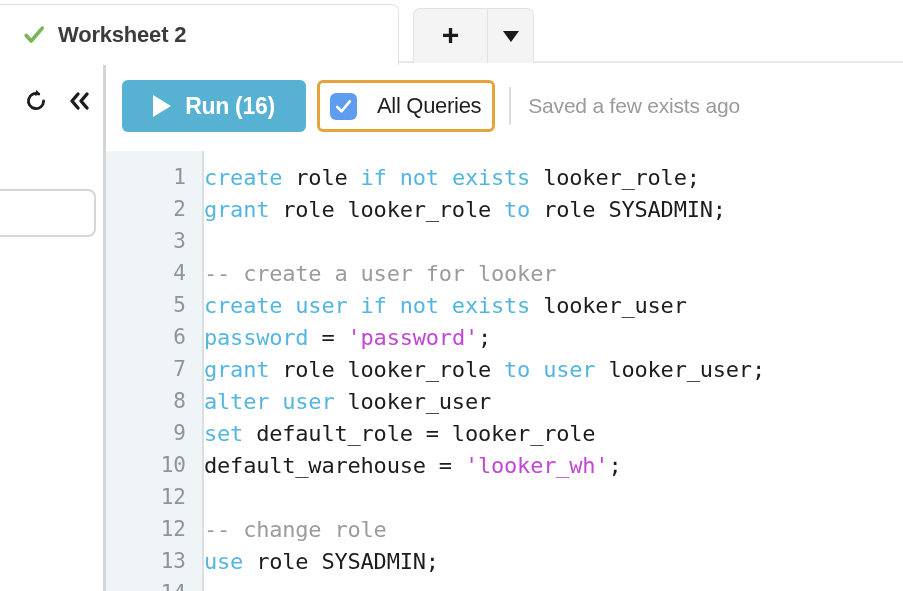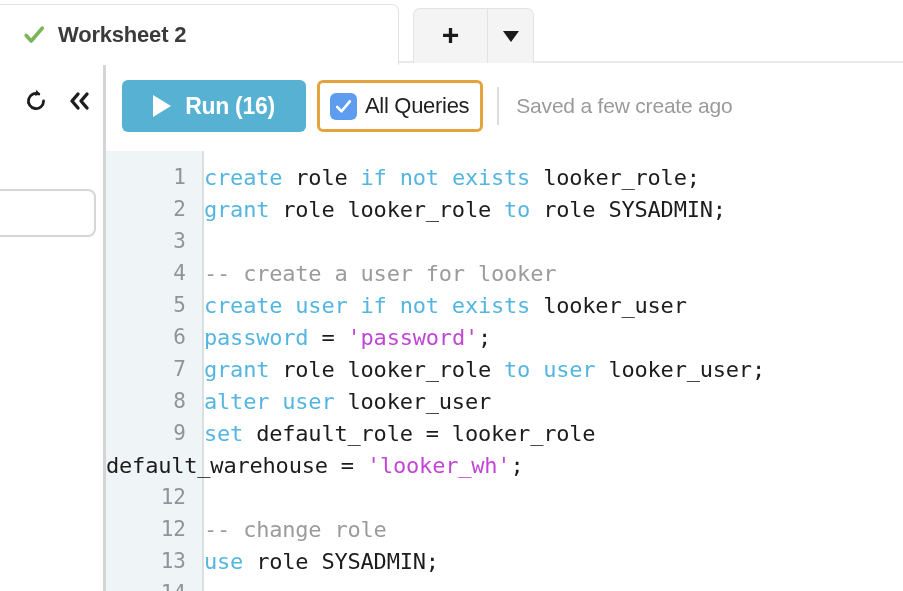--- a/index.html
+++ b/index.html
@@ -195,21 +195,21 @@
   }
 
   .allq-wrap {
     margin-left: 11px;
     height: 52px;
     border: 3px solid #e5a33b;
     border-radius: 6px;
     display: flex;
     align-items: center;
     padding: 0 11px 0 10px;
-    gap: 8px;
+    gap: 20px;
     background: #ffffff;
     cursor: pointer;
   }
 
   .checkbox {
     width: 27px; height: 27px;
     background: #5e9cf0;
     border-radius: 6px;
     display: flex;
     align-items: center;
@@ -353,21 +353,21 @@
       <span class="checkbox">
         <svg width="19" height="19" viewBox="0 0 24 24">
           <path d="M4 12.5 L9.5 18 L20 5.5" fill="none" stroke="#ffffff" stroke-width="3.4" stroke-linecap="round" stroke-linejoin="round"></path>
         </svg>
       </span>
       <span class="allq-label">All Queries</span>
     </div>
 
     <span class="tb-divider"></span>
 
-    <span class="saved-text">Saved a few create ago</span>
+    <span class="saved-text">Saved a few exists ago</span>
   </div>
 
   <div class="editor">
     <div class="gutter"></div>
     <div class="code-lines" id="code-lines">
         <div class="line">
           <span class="lineno">1</span>
           <span class="linecode"><span class="kw">create</span><span> role </span><span class="kw">if not exists</span><span> looker_role;</span></span>
         </div>
         <div class="line">
@@ -396,20 +396,21 @@
         </div>
         <div class="line">
           <span class="lineno">8</span>
           <span class="linecode"><span class="kw">alter user</span><span> looker_user</span></span>
         </div>
         <div class="line">
           <span class="lineno">9</span>
           <span class="linecode"><span class="kw">set</span><span> default_role = looker_role</span></span>
         </div>
         <div class="line">
+          <span class="lineno">10</span>
           <span class="linecode"><span>default_warehouse = </span><span class="str">'looker_wh'</span><span>;</span></span>
         </div>
         <div class="line">
           <span class="lineno">12</span>
           <span class="linecode"></span>
         </div>
         <div class="line">
           <span class="lineno">12</span>
           <span class="linecode"><span class="cmt">-- change role</span></span>
         </div>

